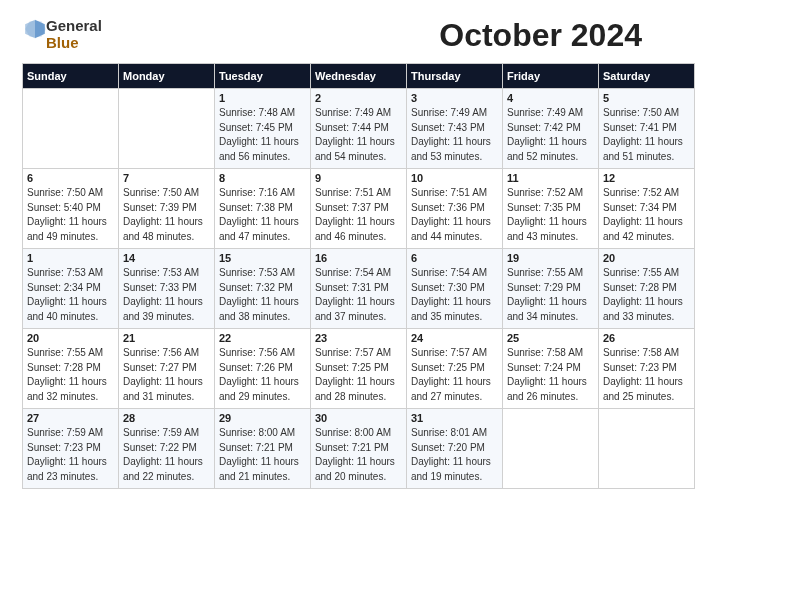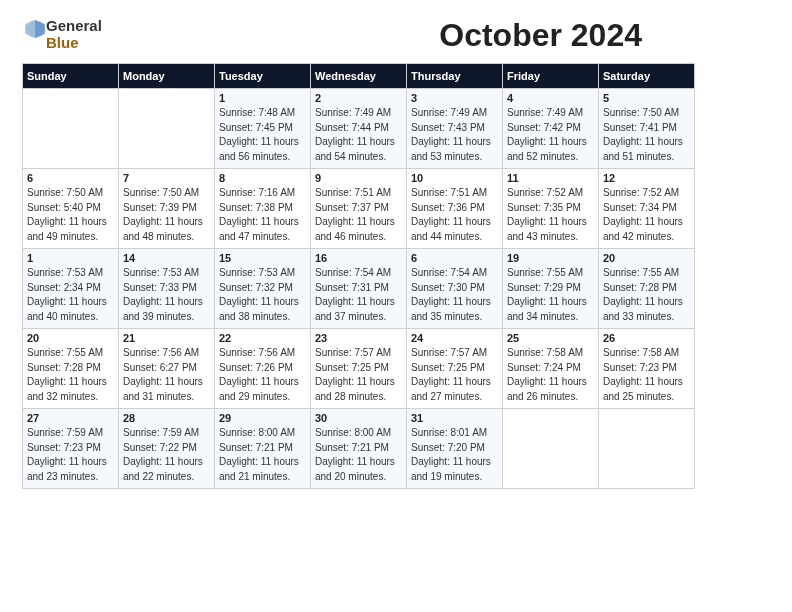--- a/index.html
+++ b/index.html
@@ -262,21 +262,21 @@
         <tr>
           <td>
             <span class="day-num">20</span>
             <div class="day-detail">Sunrise: 7:55 AM
 Sunset: 7:28 PM
 Daylight: 11 hours and 32 minutes.</div>
           </td>
           <td>
             <span class="day-num">21</span>
             <div class="day-detail">Sunrise: 7:56 AM
-Sunset: 6:27 PM
+Sunset: 7:27 PM
 Daylight: 11 hours and 31 minutes.</div>
           </td>
           <td>
             <span class="day-num">22</span>
             <div class="day-detail">Sunrise: 7:56 AM
 Sunset: 7:26 PM
 Daylight: 11 hours and 29 minutes.</div>
           </td>
           <td>
             <span class="day-num">23</span>

